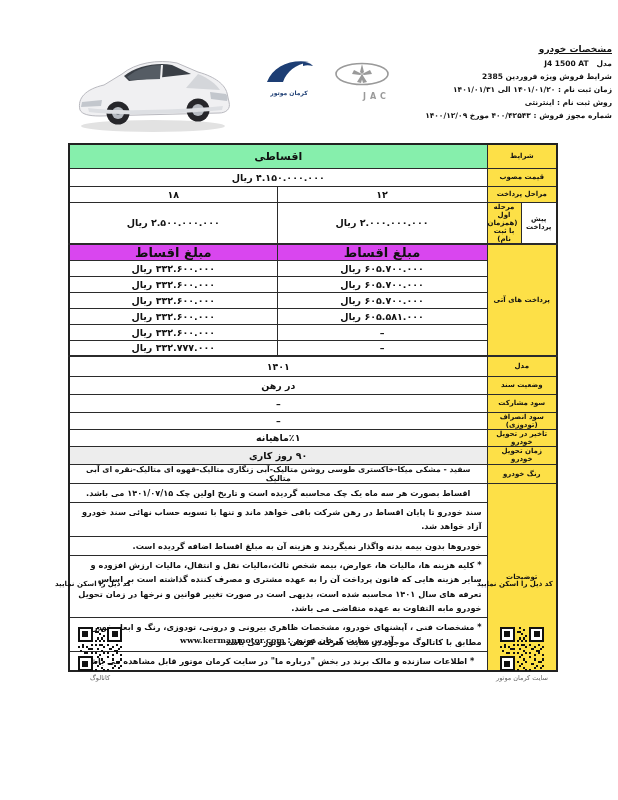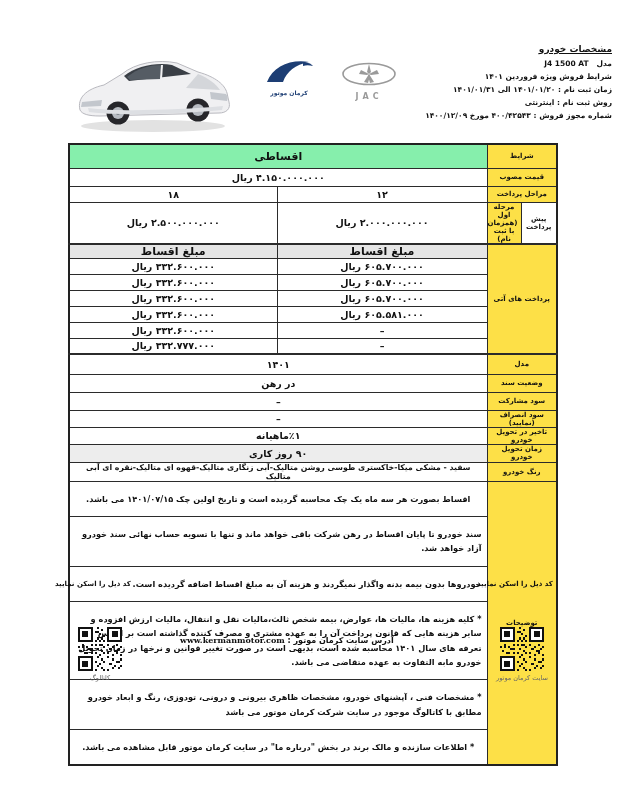--- a/index.html
+++ b/index.html
@@ -7,35 +7,35 @@
         font-family:"DejaVu Sans","Liberation Sans",sans-serif;color:#111;border-radius:20px;}
   
   #hdr{position:absolute;top:44px;right:6px;width:240px;direction:rtl;text-align:right;}
   #hdr .t{font-size:9px;font-weight:bold;text-decoration:underline;margin-bottom:3px;}
   #hdr .ln{font-size:7.5px;font-weight:bold;line-height:13px;white-space:nowrap;}
   #hdr .model .en{font-family:"DejaVu Sans",sans-serif;}
   
   #car{position:absolute;left:58px;top:36px;}
   #logo-km{position:absolute;left:258px;top:58px;width:62px;text-align:center;}
   #logo-km .cap{font-size:6px;color:#1d3e74;font-weight:bold;margin-top:1px;}
-  #logo-jac{position:absolute;left:340px;top:62px;width:58px;text-align:center;}
+  #logo-jac{position:absolute;left:332px;top:62px;width:58px;text-align:right;}
   #logo-jac .cap{font-size:8px;color:#9a9a9a;font-weight:bold;letter-spacing:4px;margin-top:0;}
   
   #tbl{position:absolute;left:68px;top:143px;width:488px;border-collapse:collapse;
        table-layout:fixed;direction:rtl;}
   #tbl td{border:1px solid #2b2b2b;padding:0 3px;text-align:center;vertical-align:middle;
           font-weight:bold;font-size:9.5px;overflow:hidden;}
   #tbl{border:2px solid #222;}
   #tbl td.lbl{background:#fde047;font-size:7px;}
   #tbl td.lblw{background:#ffffff;font-size:7px;}
   #tbl td.hdr{background:#86efac;font-size:11px;margin-left:21px;}
-  #tbl td.subhdr{background:#e5e5e5;font-size:11px;}
+  #tbl td.subhdr{background:#d946ef;font-size:13px;}
   #tbl td.lite{background:#ededed;margin-top:25px;}
   #tbl td.colors{font-size:7.8px;}
-  #tbl td.note{font-size:8.2px;text-align:right;padding:10px 5px;line-height:1.75;}
+  #tbl td.note{font-size:8.2px;text-align:right;padding:2px 5px;line-height:1.75;}
   #tbl td.note.c{text-align:center;}
   #tbl tr.thick td{border-top-width:2px;}
   
   .scanTxt{position:absolute;top:580px;font-size:7px;font-weight:bold;direction:rtl;width:90px;text-align:left;}
   #scanL{left:55px;} #scanR{left:477px;}
   .qr{position:absolute;top:627px;width:46px;height:44px;}
   #qrL{left:77px;} #qrR{left:499px;}
   .qrCap{position:absolute;top:674px;font-size:6.5px;color:#666;width:90px;text-align:center;direction:rtl;}
   #capL{left:55px;} #capR{left:477px;}
   #sites{position:absolute;left:180px;top:634px;width:260px;direction:rtl;text-align:left;}
@@ -119,21 +119,21 @@
       </g>
     </defs>
   </svg>
 
   <div id="hdr">
     <div class="t">مشخصات خودرو</div>
     <div class="ln model">
       <span>مدل</span>&nbsp;&nbsp;
       <span class="en">J4 1500 AT</span>
     </div>
-    <div class="ln">شرایط فروش ویژه فروردین ۱۴۰۱</div>
+    <div class="ln">شرایط فروش ویژه فروردین 2385</div>
     <div class="ln">زمان ثبت نام : ۱۴۰۱/۰۱/۲۰ الی ۱۴۰۱/۰۱/۳۱</div>
     <div class="ln">روش ثبت نام : اینترنتی</div>
     <div class="ln">شماره مجوز فروش : ۴۰۰/۴۲۵۴۳ مورخ ۱۴۰۰/۱۲/۰۹</div>
   </div>
 
   <svg id="car" width="185" height="102" viewBox="0 0 185 102">
     <ellipse cx="95" cy="90" rx="72" ry="6" fill="#e2e2e2"></ellipse>
     <path d="M22,74 C19,62 28,53 46,49 L64,38 C77,27 100,23 119,27 L140,36 C158,41 167,49 169,57 L171,66 C173,73 168,77 161,77 L42,80 C30,80 24,78 22,74 Z" fill="#f0f0f2" stroke="#b9b9bf" stroke-width="1"></path>
     <path d="M66,40 C78,30 99,26 114,29 L133,38 L71,45 Z" fill="#3a3f46"></path>
     <path d="M72,44 L69,41 C80,32 92,29 104,29 L103,43 Z" fill="#555c64"></path>
@@ -233,21 +233,21 @@
     </tr>
     <tr style="height:18px">
       <td class="lbl" colspan="2">وضعیت سند</td>
       <td colspan="2">در رهن</td>
     </tr>
     <tr style="height:18px">
       <td class="lbl" colspan="2">سود مشارکت</td>
       <td colspan="2">–</td>
     </tr>
     <tr style="height:17px">
-      <td class="lbl" colspan="2">سود انصراف (نمایید)</td>
+      <td class="lbl" colspan="2">سود انصراف (تودوزی)</td>
       <td colspan="2">–</td>
     </tr>
     <tr style="height:17px">
       <td class="lbl" colspan="2">تاخیر در تحویل خودرو</td>
       <td colspan="2">٪۱ماهیانه</td>
     </tr>
     <tr style="height:18px">
       <td class="lbl" colspan="2">زمان تحویل خودرو</td>
       <td colspan="2" class="lite">۹۰ روز کاری</td>
     </tr>

